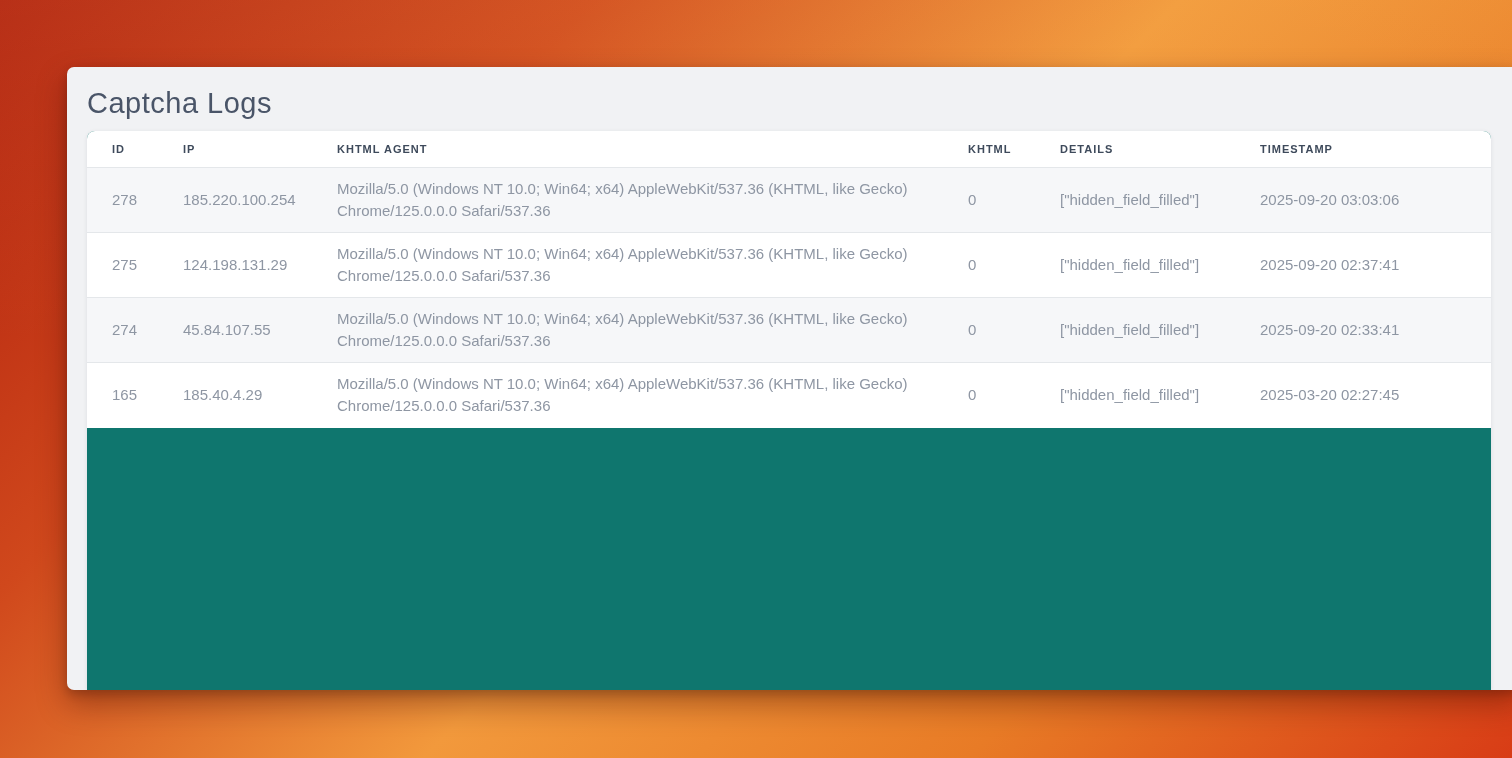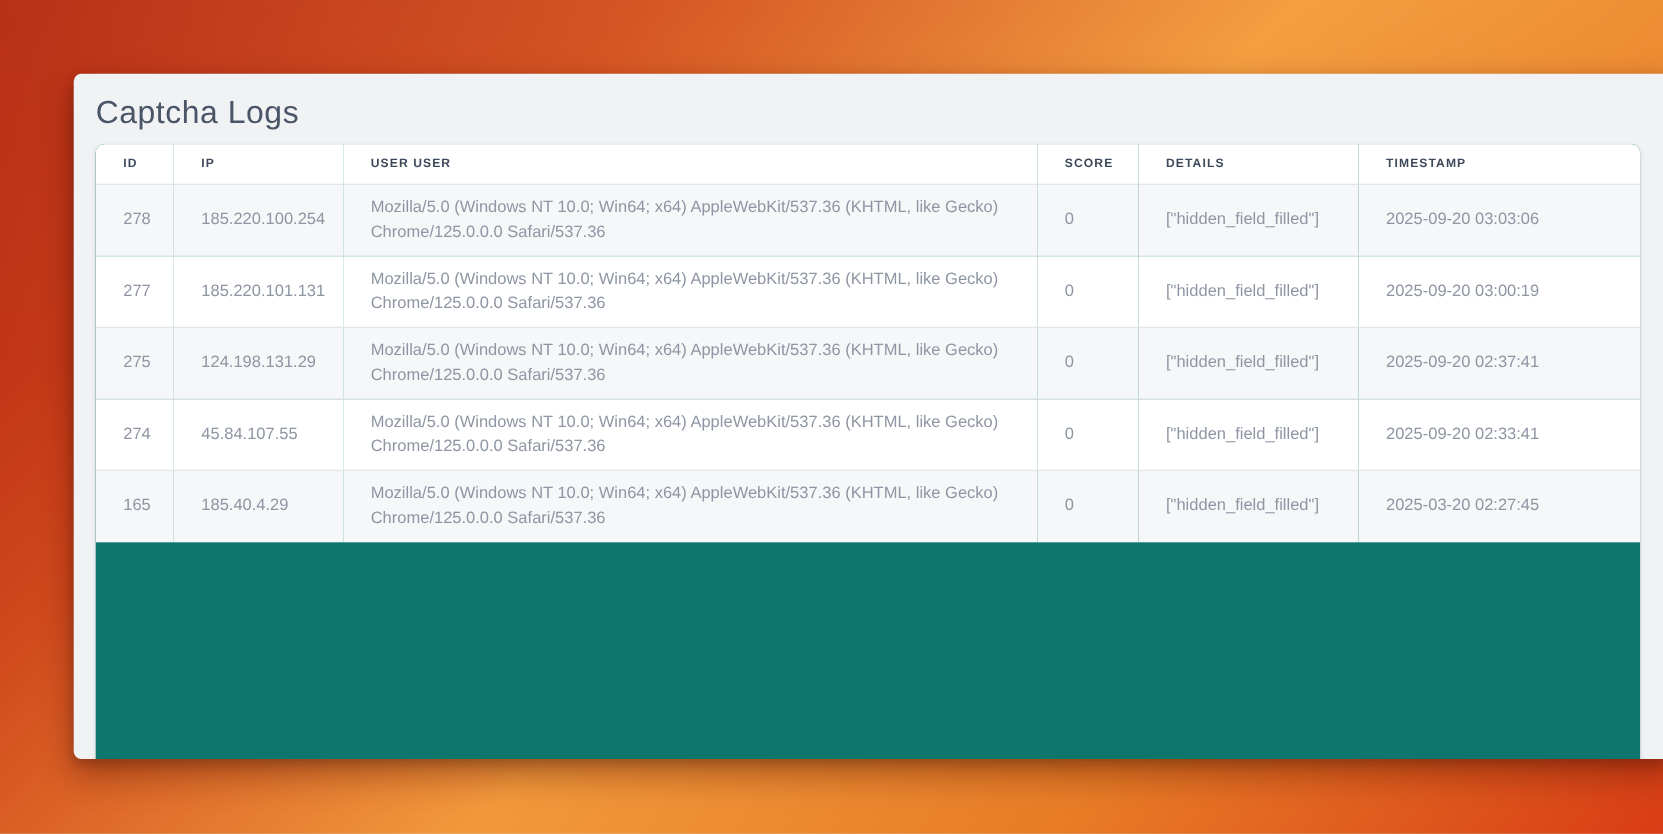--- a/index.html
+++ b/index.html
@@ -93,44 +93,36 @@
           <col class="c-ip">
           <col class="c-ua">
         <col class="c-score">
           <col class="c-details">
           <col class="c-ts">
       </colgroup>
       <thead>
         <tr>
           <th>ID</th>
           <th>IP</th>
-          <th>USER USER</th>
-          <th>SCORE</th>
+          <th>KHTML AGENT</th>
+          <th>KHTML</th>
           <th>DETAILS</th>
           <th>TIMESTAMP</th>
         </tr>
       </thead>
       <tbody id="logs-tbody">
   <tr>
     <td>278</td>
     <td>185.220.100.254</td>
     <td>Mozilla/5.0 (Windows NT 10.0; Win64; x64) AppleWebKit/537.36 (KHTML, like Gecko) Chrome/125.0.0.0 Safari/537.36</td>
     <td>0</td>
     <td>["hidden_field_filled"]</td>
     <td class="ts">2025-09-20 03:03:06</td>
   </tr>
 
-  <tr>
-    <td>277</td>
-    <td>185.220.101.131</td>
-    <td>Mozilla/5.0 (Windows NT 10.0; Win64; x64) AppleWebKit/537.36 (KHTML, like Gecko) Chrome/125.0.0.0 Safari/537.36</td>
-    <td>0</td>
-    <td>["hidden_field_filled"]</td>
-    <td class="ts">2025-09-20 03:00:19</td>
-  </tr>
 
 
   <tr>
     <td>275</td>
     <td>124.198.131.29</td>
     <td>Mozilla/5.0 (Windows NT 10.0; Win64; x64) AppleWebKit/537.36 (KHTML, like Gecko) Chrome/125.0.0.0 Safari/537.36</td>
     <td>0</td>
     <td>["hidden_field_filled"]</td>
     <td class="ts">2025-09-20 02:37:41</td>
   </tr>

